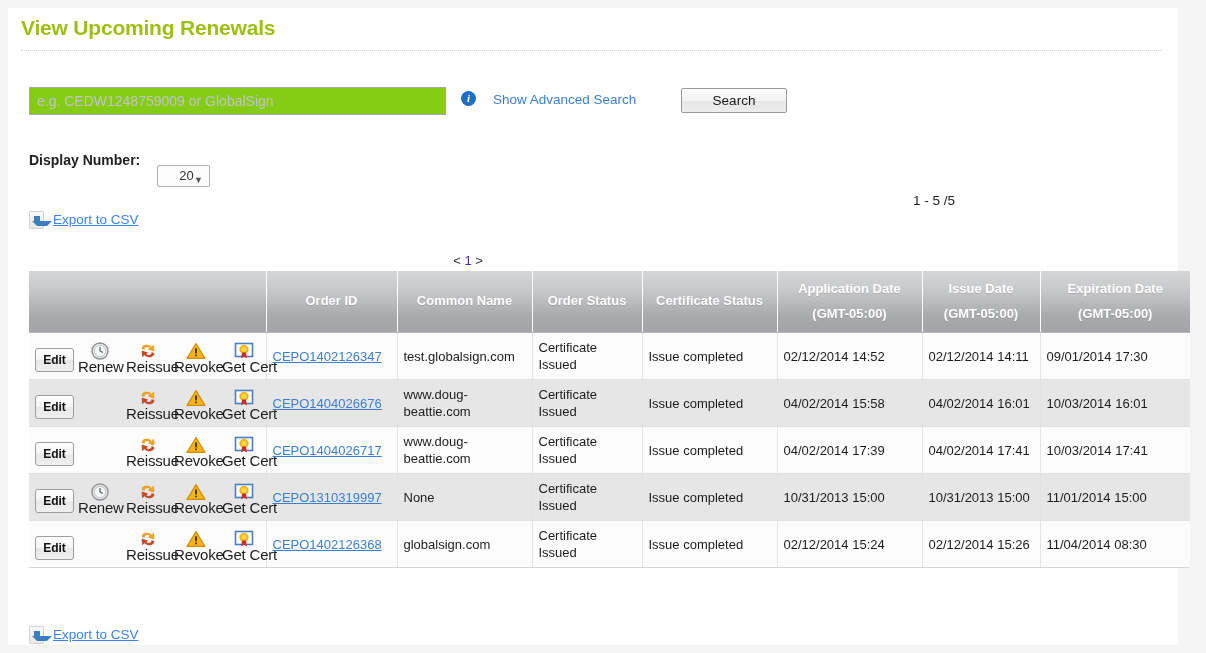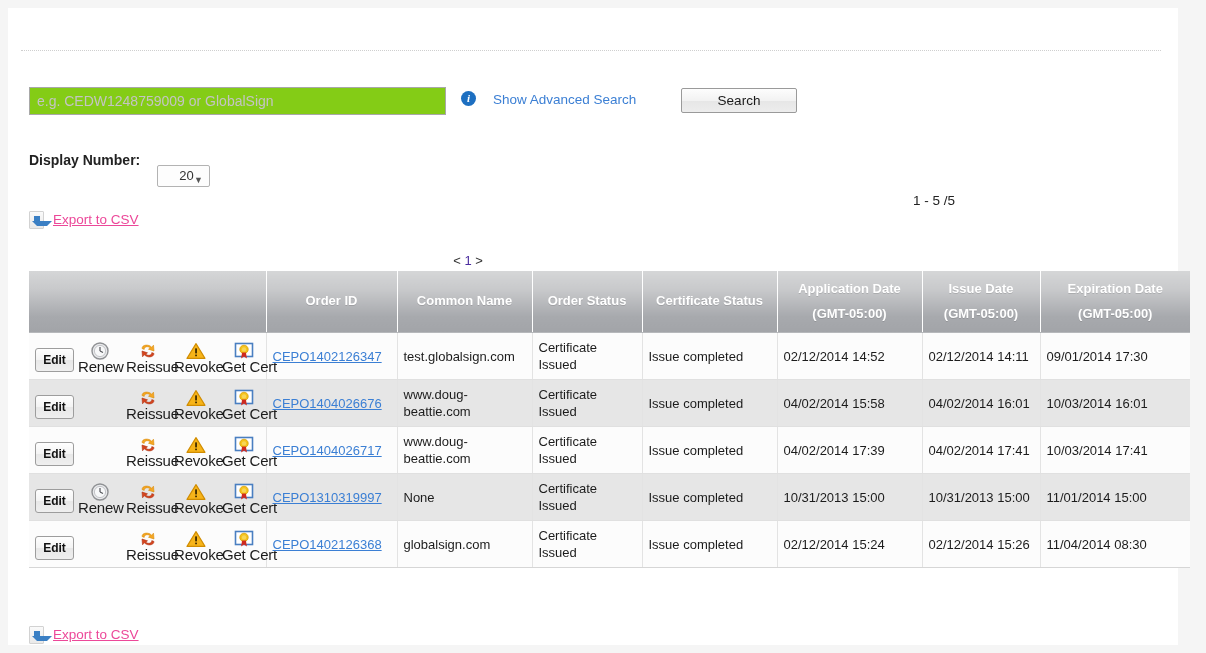--- a/index.html
+++ b/index.html
@@ -77,21 +77,21 @@
     left: 472px; top: 5px;
     font-size: 13.5px;
     color: #3b7fd4;
     text-decoration: none;
     white-space: nowrap;
     cursor: pointer;
   }
   .search-button {
     position: absolute;
     left: 660px; top: 1px;
-    width: 116px; height: 25px;
+    width: 106px; height: 25px;
     background: linear-gradient(to bottom, #fdfdfd 0%, #f2f2f2 50%, #e6e6e6 51%, #ededed 100%);
     border: 1px solid #9a9a9a;
     border-radius: 2px;
     font-family: "Liberation Sans", sans-serif;
     font-size: 13.5px;
     color: #1a1a1a;
     cursor: pointer;
   }
 
   
@@ -167,21 +167,21 @@
     left: 2px; top: 9px;
     width: 10px; height: 0;
     border-left: 5px solid transparent;
     border-right: 5px solid transparent;
     border-top: 5px solid #3a7fc4;
   }
   .export-link {
     position: absolute;
     left: 32px; top: 1px;
     font-size: 13.5px;
-    color: #ec4899;
+    color: #3b82f6;
     text-decoration: underline;
     white-space: nowrap;
     cursor: pointer;
   }
 
   
   .pager {
     position: absolute;
     left: 0; top: 245px;
     width: 920px;
@@ -286,20 +286,21 @@
     cursor: pointer;
     white-space: nowrap;
   }
 </style>
 </head>
 <body>
 
 <div id="page">
   <div class="content-panel">
 
+    <div class="page-title">View Upcoming Renewals</div>
     <div class="title-divider"></div>
 
     <div class="search-row">
       <input class="search-input" type="text" placeholder="e.g. CEDW1248759009 or GlobalSign" style="">
       <div class="info-icon">i</div>
       <a class="adv-search-link">Show Advanced Search</a>
       <button class="search-button">Search</button>
     </div>
 
     <div class="display-row">

